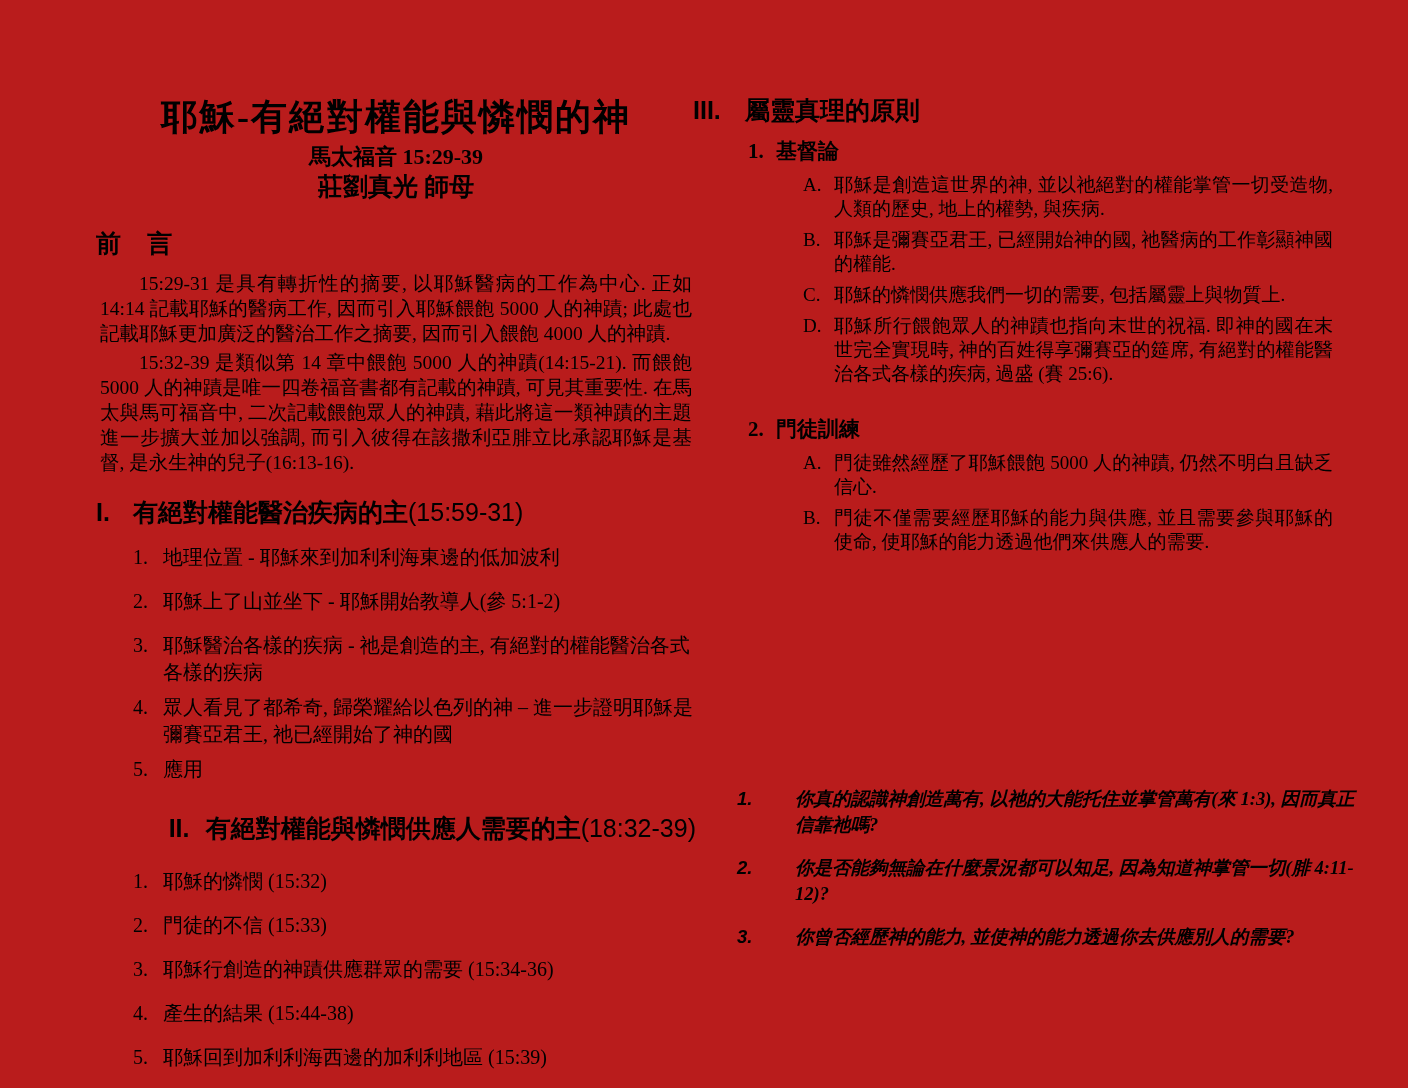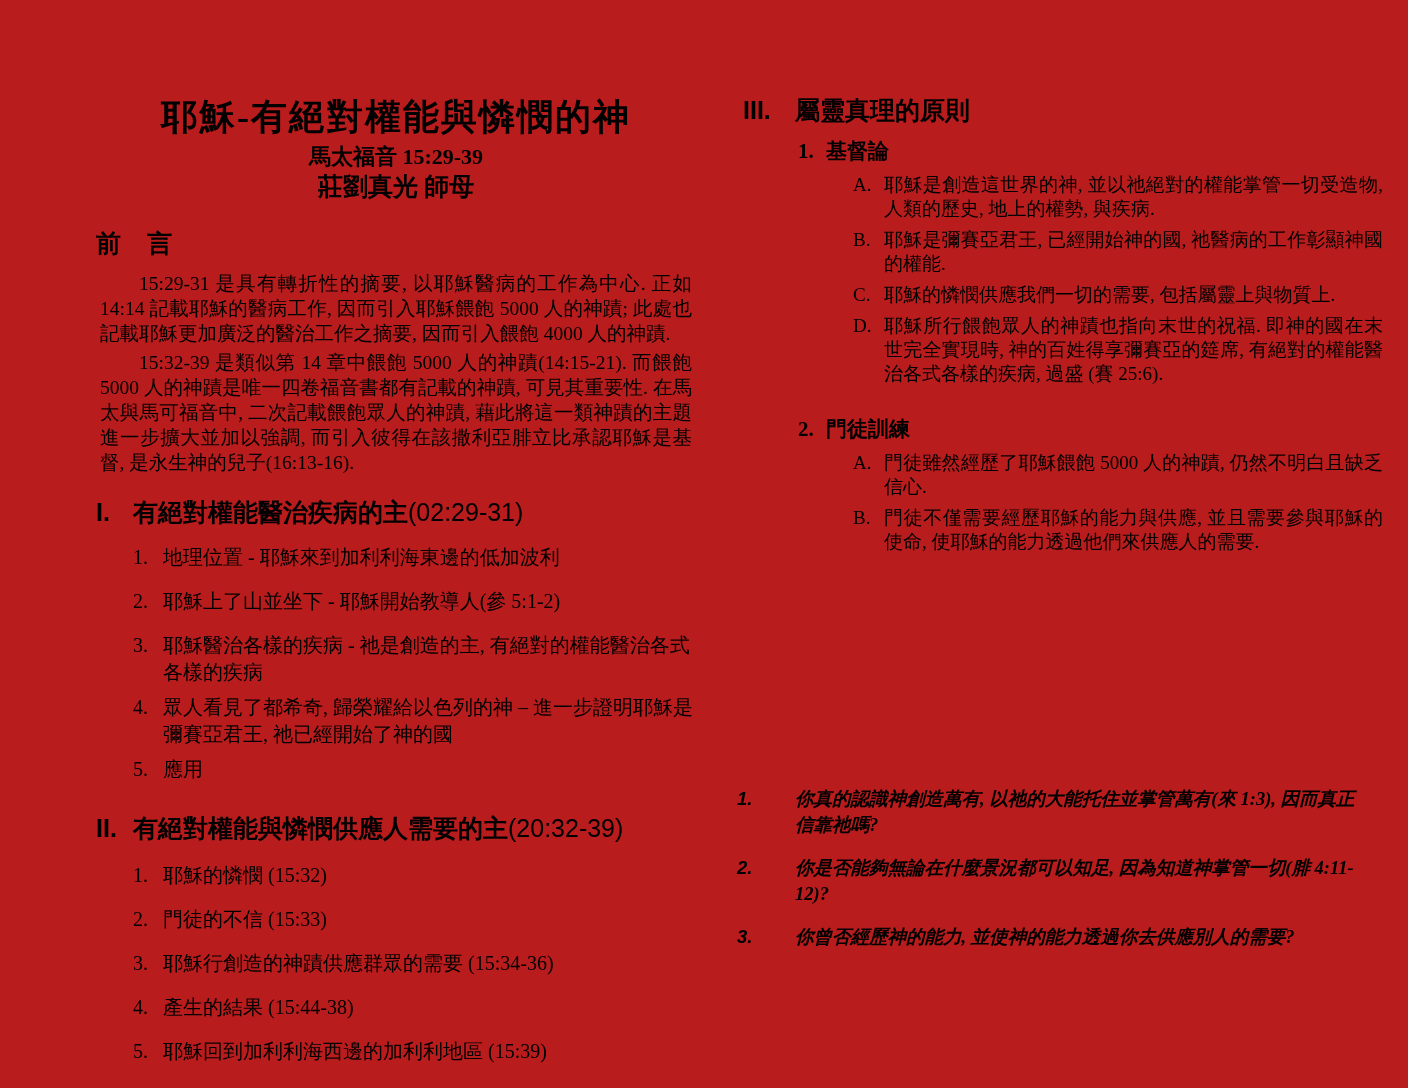--- a/index.html
+++ b/index.html
@@ -17,21 +17,21 @@
     overflow: hidden;
   }
   .col-left {
     position: absolute;
     left: 96px;
     top: 95px;
     width: 600px;
   }
   .col-right {
     position: absolute;
-    left: 743px;
+    left: 693px;
     top: 95px;
     width: 640px;
   }
   .doc-title {
     font-size: 36px;
     font-weight: bold;
     text-align: center;
     letter-spacing: 2px;
     line-height: 44px;
   }
@@ -67,21 +67,21 @@
     margin-top: 12px;
   }
   .sec-heading {
     display: flex;
     align-items: baseline;
     font-size: 25px;
     font-weight: bold;
     line-height: 31px;
   }
   .sec-heading.one { margin-top: 22px; margin-bottom: 16px; }
-  .sec-heading.two { margin-top: 30px; margin-bottom: 18px; }
+  .sec-heading.two { margin-top: 30px; margin-bottom: 24px; justify-content: flex-end; }
   .sec-num {
     font-family: "Liberation Sans", sans-serif;
     font-weight: bold;
     flex: none;
     width: 37px;
   }
   .sec-num.wide { width: 52px; }
   .sec-ref {
     font-family: "Liberation Sans", sans-serif;
     font-weight: normal;
@@ -170,21 +170,21 @@
     <div class="doc-title">耶穌-有絕對權能與憐憫的神</div>
     <div class="doc-subtitle">馬太福音  15:29-39</div>
     <div class="doc-author">莊劉真光 師母</div>
 
     <div class="preface-heading">前  言</div>
     <p class="para first">15:29-31 是具有轉折性的摘要, 以耶穌醫病的工作為中心. 正如 14:14 記載耶穌的醫病工作, 因而引入耶穌餵飽 5000 人的神蹟; 此處也記載耶穌更加廣泛的醫治工作之摘要, 因而引入餵飽 4000 人的神蹟.</p>
     <p class="para">15:32-39 是類似第 14 章中餵飽 5000 人的神蹟(14:15-21). 而餵飽 5000 人的神蹟是唯一四卷福音書都有記載的神蹟, 可見其重要性. 在馬太與馬可福音中, 二次記載餵飽眾人的神蹟, 藉此將這一類神蹟的主題進一步擴大並加以強調, 而引入彼得在該撒利亞腓立比承認耶穌是基督, 是永生神的兒子(16:13-16).</p>
 
     <div class="sec-heading one">
       <span class="sec-num">I.</span>
-      <span><span>有絕對權能醫治疾病的主</span><span class="sec-ref">(02:29-31)</span></span>
+      <span><span>有絕對權能醫治疾病的主</span><span class="sec-ref">(15:59-31)</span></span>
     </div>
     <div class="items">
       <div class="item">
         <span class="inum">1.</span>
         <span class="itxt">地理位置 - 耶穌來到加利利海東邊的低加波利</span>
       </div>
       <div class="item">
         <span class="inum">2.</span>
         <span class="itxt">耶穌上了山並坐下 - 耶穌開始教導人(參 5:1-2)</span>
       </div>
@@ -197,21 +197,21 @@
         <span class="itxt">眾人看見了都希奇, 歸榮耀給以色列的神 – 進一步證明耶穌是彌賽亞君王, 祂已經開始了神的國</span>
       </div>
       <div class="item tight">
         <span class="inum">5.</span>
         <span class="itxt">應用</span>
       </div>
     </div>
 
     <div class="sec-heading two">
       <span class="sec-num">II.</span>
-      <span><span>有絕對權能與憐憫供應人需要的主</span><span class="sec-ref">(20:32-39)</span></span>
+      <span><span>有絕對權能與憐憫供應人需要的主</span><span class="sec-ref">(18:32-39)</span></span>
     </div>
     <div class="items">
       <div class="item">
         <span class="inum">1.</span>
         <span class="itxt">耶穌的憐憫 (15:32)</span>
       </div>
       <div class="item">
         <span class="inum">2.</span>
         <span class="itxt">門徒的不信 (15:33)</span>
       </div>

